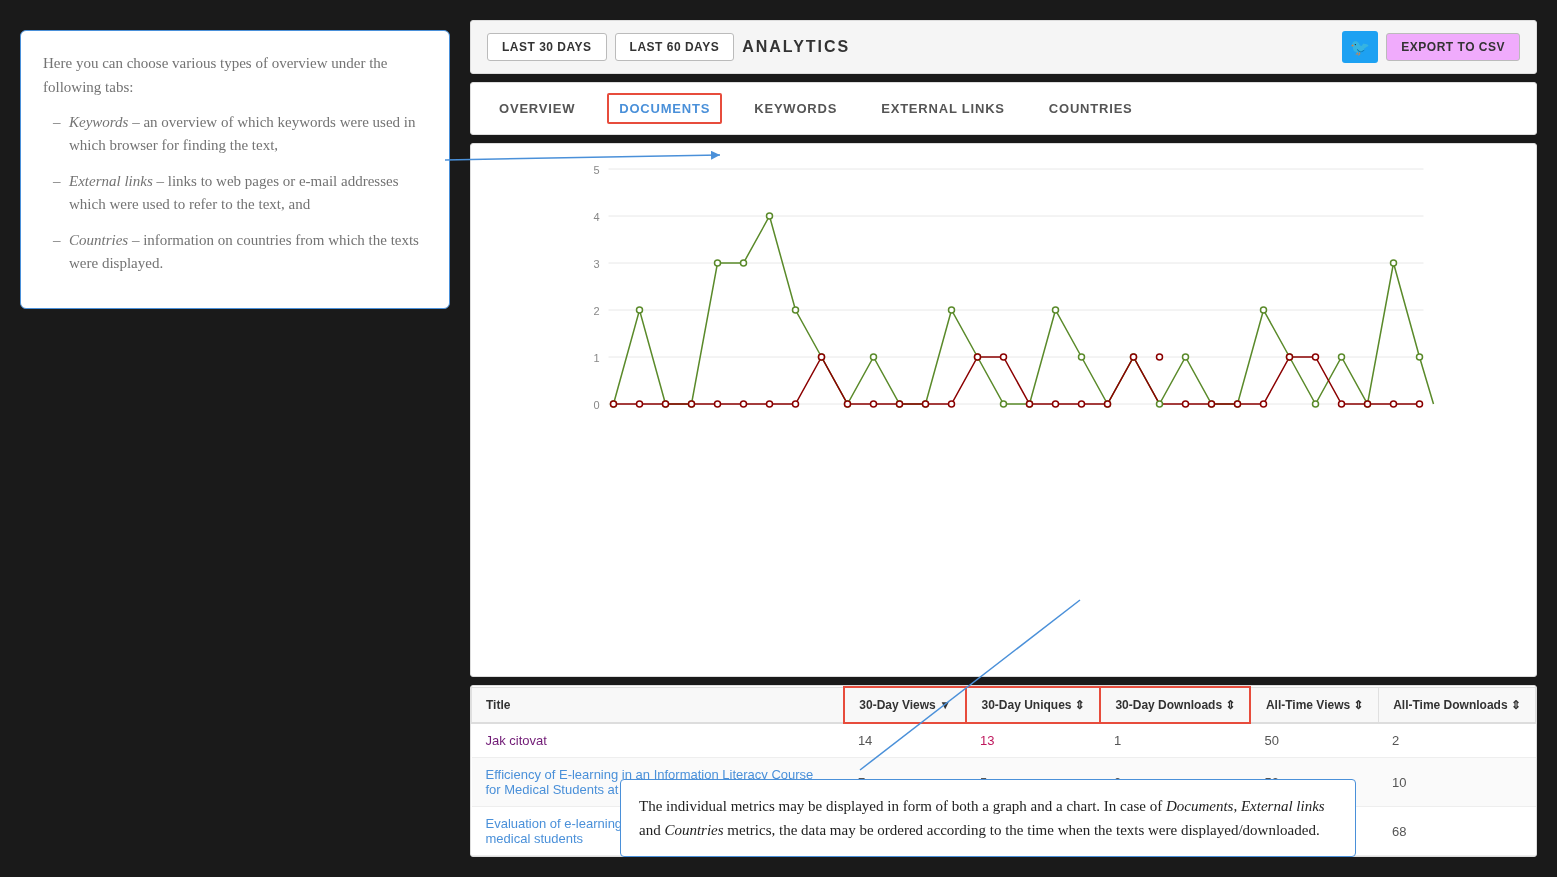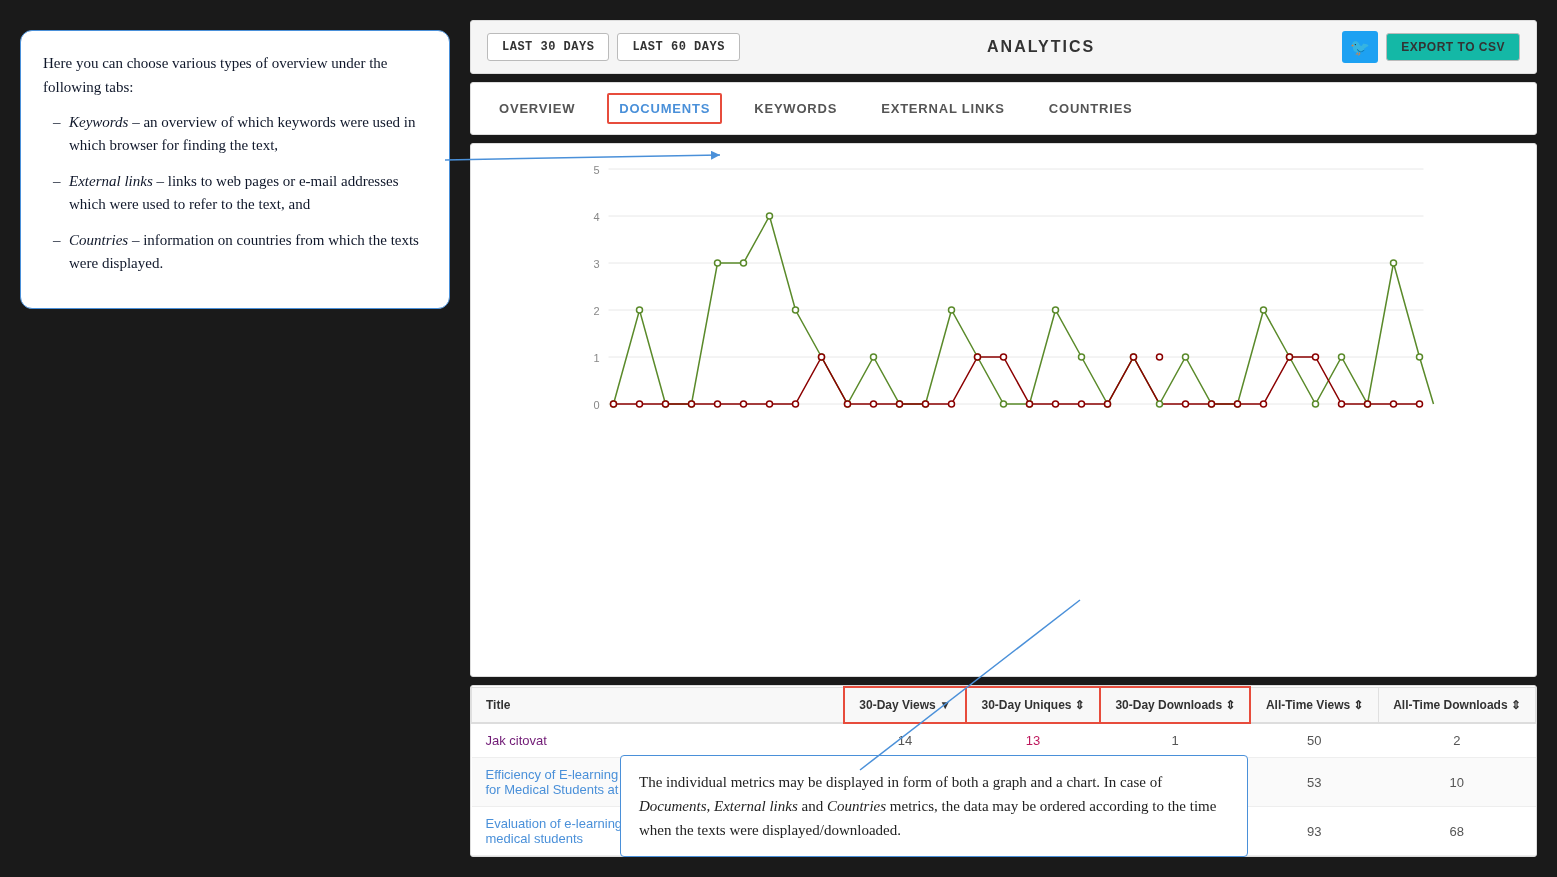--- a/index.html
+++ b/index.html
@@ -17,27 +17,27 @@
       width: 100%;
       height: 100%;
       padding: 20px;
       gap: 20px;
     }
 
     
     .left-box {
       background: white;
       border: 1.5px solid #4a90d9;
-      border-radius: 12px;
+      border-radius: 6px;
       padding: 20px 22px;
       width: 430px;
       min-width: 430px;
       font-size: 15px;
       line-height: 1.6;
-      color: #0f172a;
+      color: #737373;
       align-self: flex-start;
       margin-top: 10px;
     }
 
     .left-box p {
       margin-bottom: 12px;
       font-family: 'Georgia', serif;
     }
 
     .left-box ul {
@@ -82,30 +82,29 @@
       padding: 10px 16px;
       gap: 8px;
     }
 
     .btn-period {
       background: white;
       border: 1px solid #bbb;
       border-radius: 3px;
       padding: 6px 14px;
       font-size: 12px;
-      font-family: Liberation Mono, monospace;
+      font-family: Liberation Sans, sans-serif;
       cursor: pointer;
       font-weight: 600;
       letter-spacing: 0.5px;
       color: #333;
     }
 
     .analytics-title {
       flex: 1;
-      text-align: center;
       font-family: Arial, sans-serif;
       font-weight: 700;
       font-size: 16px;
       letter-spacing: 2px;
       color: #333;
     }
 
     .twitter-btn {
       background: #1da1f2;
       border: none;
@@ -114,21 +113,21 @@
       height: 32px;
       display: flex;
       align-items: center;
       justify-content: center;
       cursor: pointer;
       color: white;
       font-size: 16px;
     }
 
     .export-btn {
-      background: #14b8a6;
+      background: #f0abfc;
       border: 1px solid #bbb;
       border-radius: 3px;
       padding: 6px 14px;
       font-size: 12px;
       font-family: Arial, sans-serif;
       cursor: pointer;
       font-weight: 600;
       letter-spacing: 0.5px;
       color: #333;
     }
@@ -212,21 +211,21 @@
       border: 2px solid #e74c3c;
     }
 
     tbody tr {
       border-bottom: 1px solid #eee;
     }
 
     tbody td {
       padding: 9px 14px;
       color: #4a90d9;
-      text-align: center;
+      text-align: left;
       font-size: 13px;
     }
 
     tbody td:first-child {
       text-align: left;
       color: #4a90d9;
     }
 
     
     .bottom-tooltip {
@@ -234,21 +233,21 @@
       border: 1.5px solid #4a90d9;
       border-radius: 4px;
       padding: 14px 18px;
       font-family: 'Georgia', serif;
       font-size: 15px;
       line-height: 1.6;
       color: #222;
       position: absolute;
       bottom: 20px;
       left: 620px;
-      width: 628px;
+      width: 736px;
     }
 
     .bottom-tooltip em {
       font-style: italic;
     }
 
     
     .connector-svg {
       position: absolute;
       top: 0;

